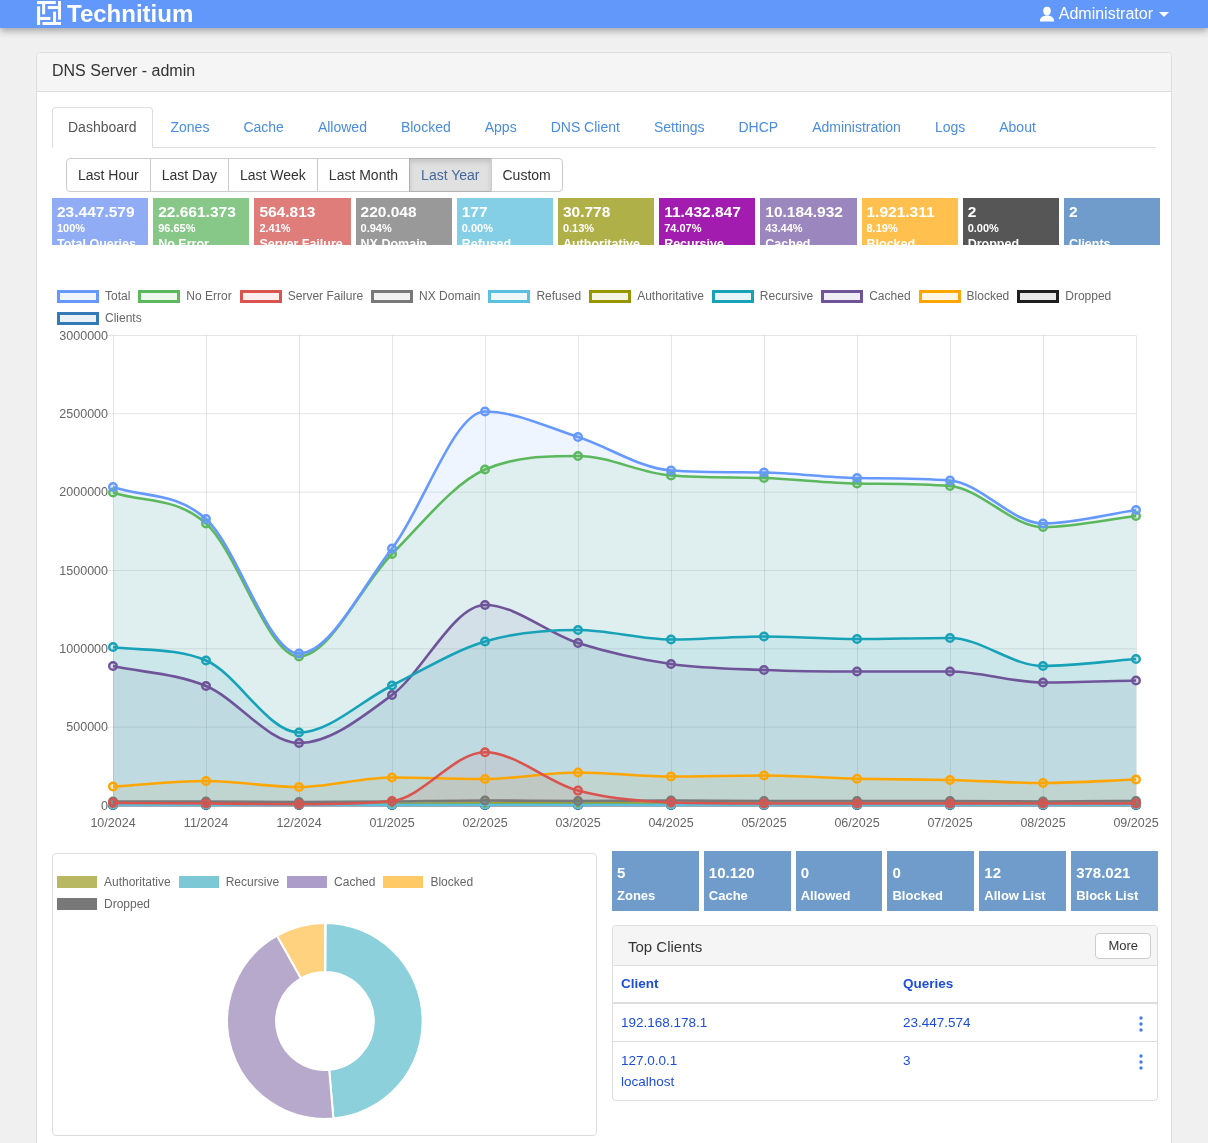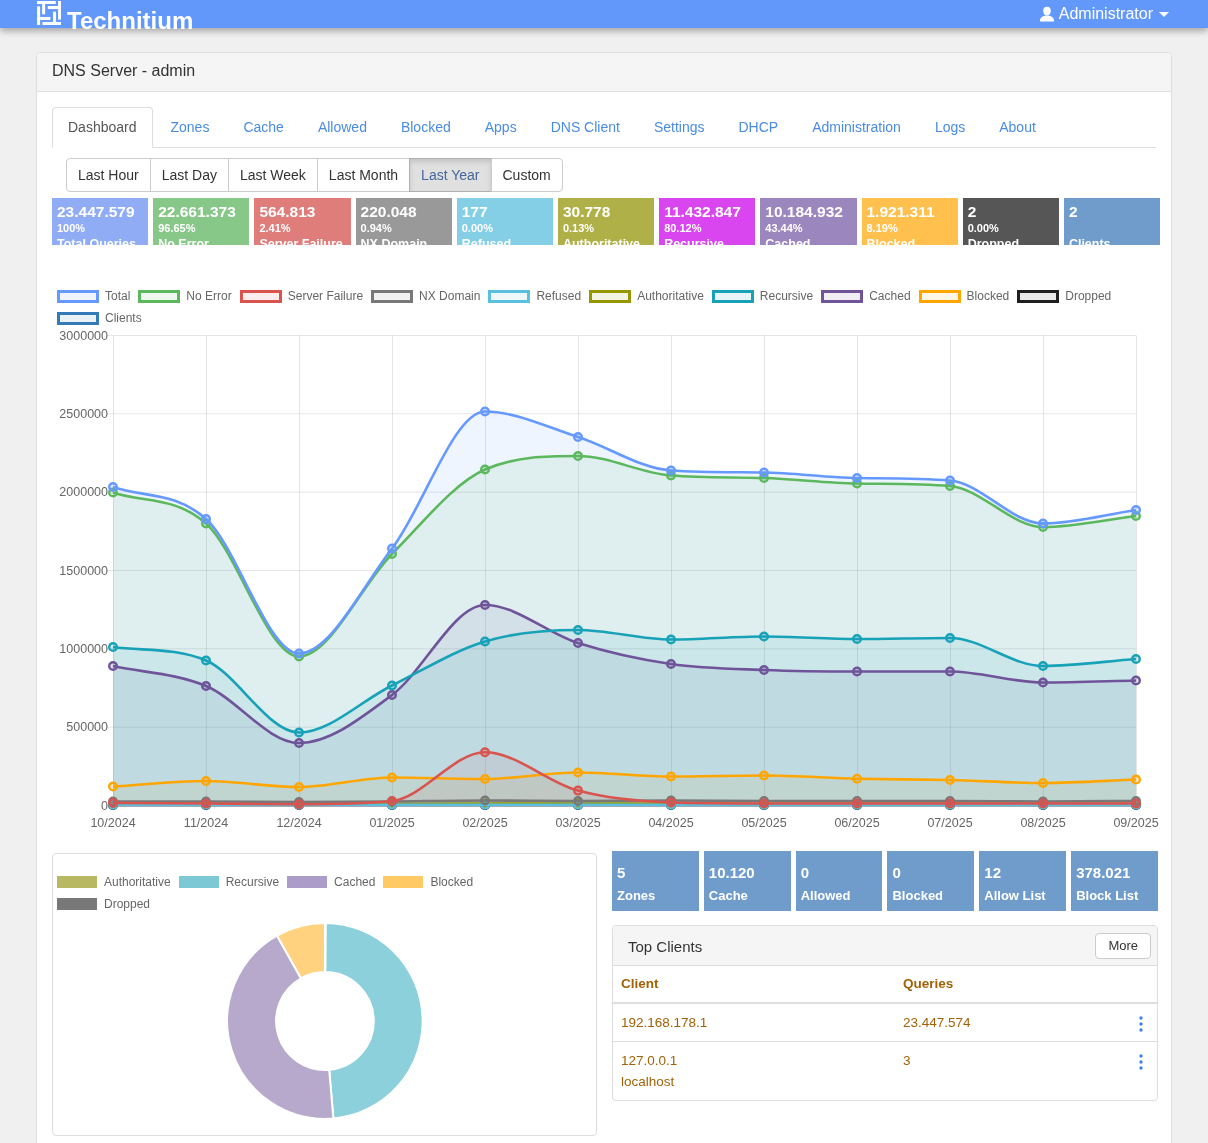--- a/index.html
+++ b/index.html
@@ -1,20 +1,20 @@
 <!DOCTYPE html>
 <html><head>
 <meta charset="utf-8">
 <style>
 * { margin:0; padding:0; box-sizing:content-box; }
 html,body { width:1208px; height:1143px; overflow:hidden; background:#f0f0f0;
   font-family:"Liberation Sans",sans-serif; color:#333; }
 .navbar { position:absolute; left:0; top:0; width:1208px; height:28px; background:#6398fb;
   box-shadow:0 3px 7px rgba(0,0,0,0.32); z-index:5; }
-.brand { position:absolute; left:63px; top:0px; color:#fff; font-size:24px; font-weight:bold; line-height:28px;margin-top:7px; }
+.brand { position:absolute; left:63px; top:0px; color:#fff; font-size:24px; font-weight:bold; line-height:28px; }
 .logo { position:absolute; left:37px; top:1px; }
 .userbox { position:absolute; right:39px; top:0; height:28px; color:#fff; font-size:16px; line-height:28px; }
 .caret { display:inline-block; width:0; height:0; border-left:5px solid transparent; border-right:5px solid transparent; border-top:5px solid #fff; vertical-align:middle; margin-left:6px; }
 .mainpanel { position:absolute; left:36px; top:52px; width:1134px; height:1200px;
   background:#fff; border:1px solid #ddd; border-radius:4px; }
 .pheading { position:absolute; left:0; top:0; width:100%; height:38px; background:#f5f5f5;
   border-bottom:1px solid #ddd; border-radius:3px 3px 0 0; }
 .pheading span { position:absolute; left:15px; top:9px; font-size:16px; color:#333; }
 
 .tabs { position:absolute; left:15px; top:54px; width:1104px; height:40px; border-bottom:1px solid #ddd; font-size:14px; }
@@ -42,21 +42,21 @@
 
 .rtiles { position:absolute; left:575px; top:798px; width:546px; height:60px; display:flex; gap:5px; }
 .rtile { flex:1 1 0; background:#6f9cca; color:#fff; }
 .rtile .n { font-size:15px; font-weight:bold; margin:14px 0 0 5px; line-height:16px; }
 .rtile .l { font-size:13px; font-weight:bold; margin:7px 0 0 5px; line-height:15px; }
 
 .cpanel { position:absolute; left:575px; top:872px; width:544px; height:174px; background:#fff; border:1px solid #ddd; border-radius:4px; }
 .cheading { position:absolute; left:0; top:0; width:100%; height:39px; background:#f5f5f5; border-bottom:1px solid #ddd; border-radius:3px 3px 0 0; }
 .cheading span { position:absolute; left:15px; top:12px; font-size:15px; color:#333; }
 .morebtn { position:absolute; right:6px; top:7px; height:16px; padding:4px 12px; background:#fff; border:1px solid #ccc; border-radius:4px; font-size:13px; color:#333; }
-table.ct { position:absolute; left:0; top:40px; width:100%; border-collapse:collapse; font-size:13.5px; color:#a16207; }
+table.ct { position:absolute; left:0; top:40px; width:100%; border-collapse:collapse; font-size:13.5px; color:#1d4ed8; }
 table.ct th { text-align:left; font-weight:bold; padding:8px; border-bottom:2px solid #ddd; line-height:20px; }
 table.ct td { padding:8px; border-bottom:1px solid #ddd; vertical-align:top; line-height:21px; }
 table.ct td:last-child { text-align:right; padding-right:14px; }
 table.ct tr:last-child td { border-bottom:none; }
 </style>
 </head>
 <body>
 <div class="navbar">
   <svg class="logo" width="24.2" height="24" viewBox="0 0 23.8 23.8">
     <g fill="#fff">
@@ -125,23 +125,23 @@
     <div class="tile" style="background:#84cfe6">
         <div class="n">177</div>
         <div class="p">0.00%</div>
         <div class="l">Refused</div>
       </div>
     <div class="tile" style="background:#b0b048">
         <div class="n">30.778</div>
         <div class="p">0.13%</div>
         <div class="l">Authoritative</div>
       </div>
-    <div class="tile" style="background:#d946ef">
+    <div class="tile" style="background:#a21caf">
         <div class="n">11.432.847</div>
-        <div class="p">80.12%</div>
+        <div class="p">74.07%</div>
         <div class="l">Recursive</div>
       </div>
     <div class="tile" style="background:#9b87bd">
         <div class="n">10.184.932</div>
         <div class="p">43.44%</div>
         <div class="l">Cached</div>
       </div>
     <div class="tile" style="background:#ffc04d">
         <div class="n">1.921.311</div>
         <div class="p">8.19%</div>

